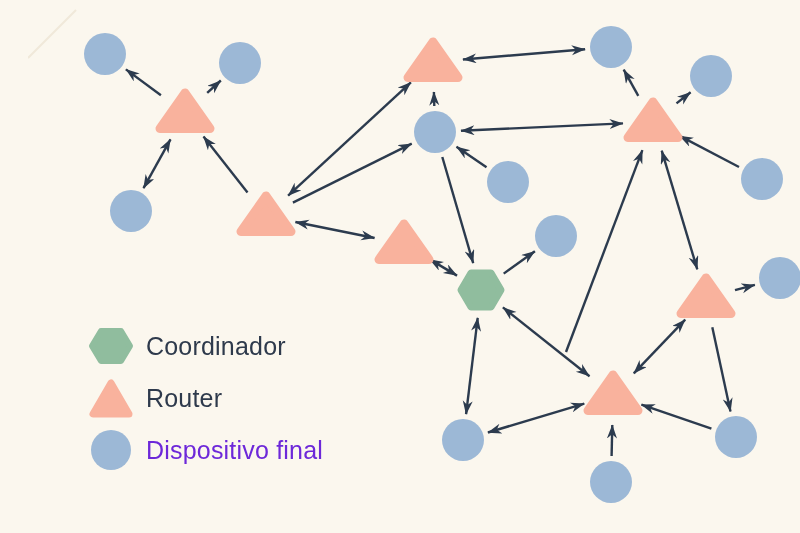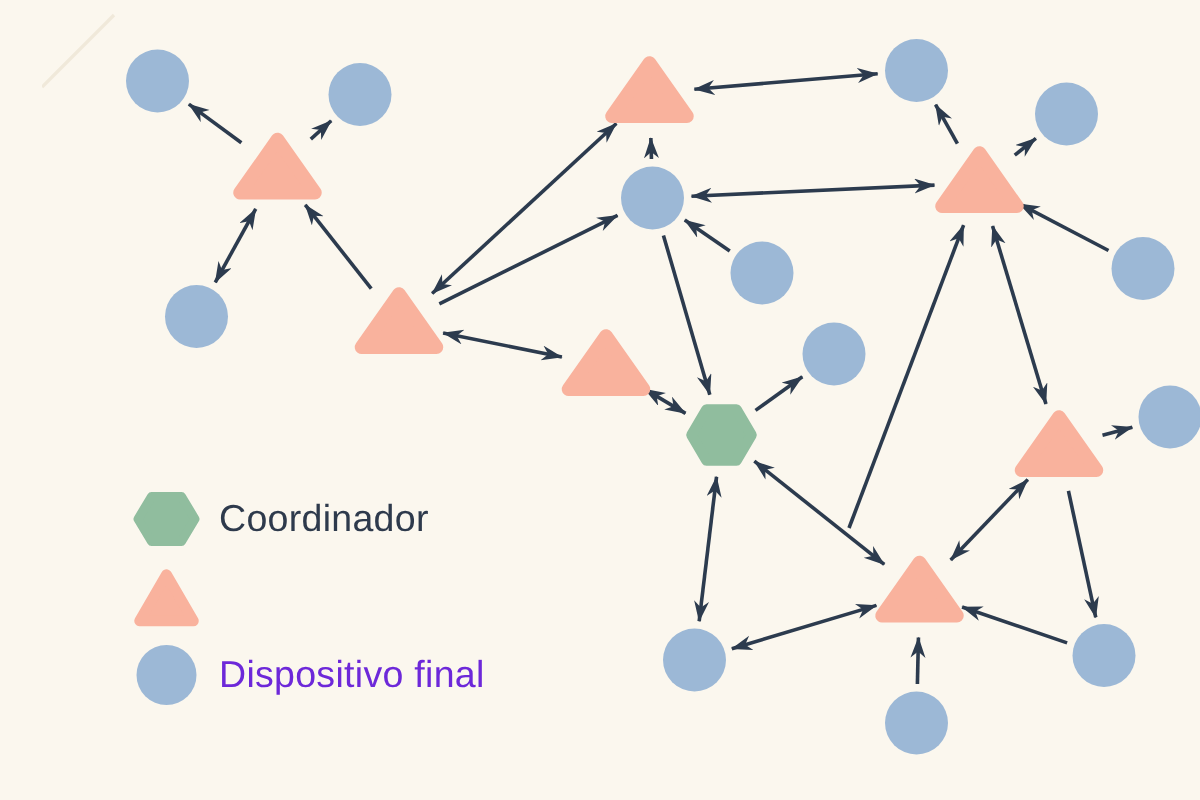--- a/index.html
+++ b/index.html
@@ -114,20 +114,21 @@
     <div class="legend-row">
       <svg class="legend-shape" viewBox="0 0 46 46">
         <polygon id="lg-hex" points="4,23 13,8 33,8 42,23 33,38 13,38" stroke-width="6" stroke-linejoin="round" fill="#90bd9e" stroke="#90bd9e"></polygon>
       </svg>
       <span class="legend-label" style="color: rgb(46, 58, 76);">Coordinador</span>
     </div>
     <div class="legend-row">
       <svg class="legend-shape" viewBox="0 0 46 46">
         <path id="lg-tri" d="M23,8 L5,39 L41,39 Z" stroke-width="7" stroke-linejoin="round" fill="#f9b29d" stroke="#f9b29d"></path>
       </svg>
+      <span class="legend-label" style="color: rgb(46, 58, 76);">Router</span>
     </div>
     <div class="legend-row">
       <svg class="legend-shape" viewBox="0 0 46 46">
         <circle id="lg-cir" cx="23" cy="23" r="20" fill="#9cb8d6"></circle>
       </svg>
       <span class="legend-label" style="color: #6d28d9;">Dispositivo final</span>
     </div>
   </div>
 
 </div>

